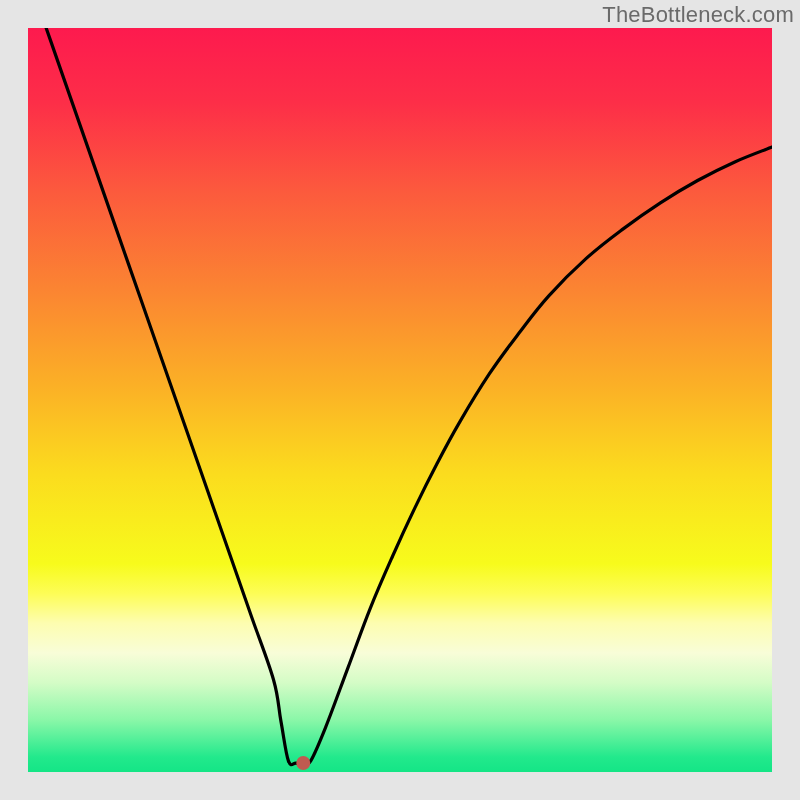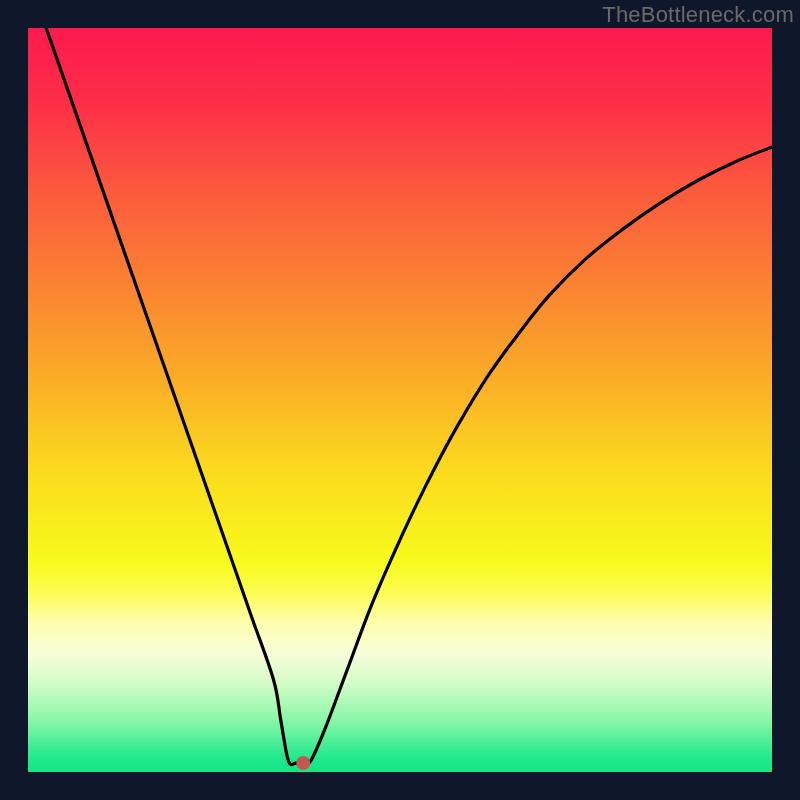--- a/index.html
+++ b/index.html
@@ -1,17 +1,17 @@
 <!DOCTYPE html>
 <html><head>
 <meta charset="utf-8">
 <style>
   * { margin: 0; padding: 0; box-sizing: border-box; }
   html, body { width: 800px; height: 800px; overflow: hidden; background: #000; }
-  .container { position: relative; width: 800px; height: 800px; background: #0f172a; }
+  .container { position: relative; width: 800px; height: 800px; background: #e5e5e5; }
   .watermark {
     position: absolute;
     top: 2px;
     right: 6px;
     font-family: Arial, Helvetica, sans-serif;
     font-size: 22px;
     font-weight: 500;
     color: #6a6a6a;
     letter-spacing: 0.2px;
     z-index: 10;

